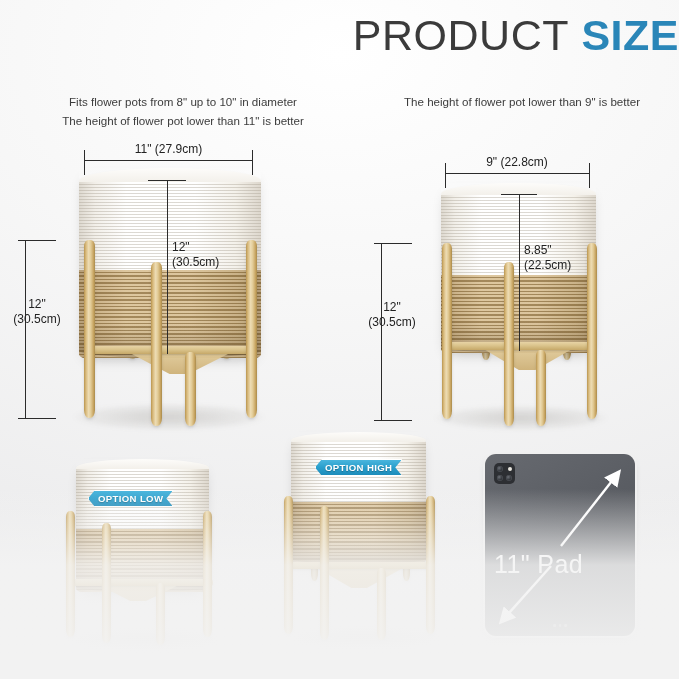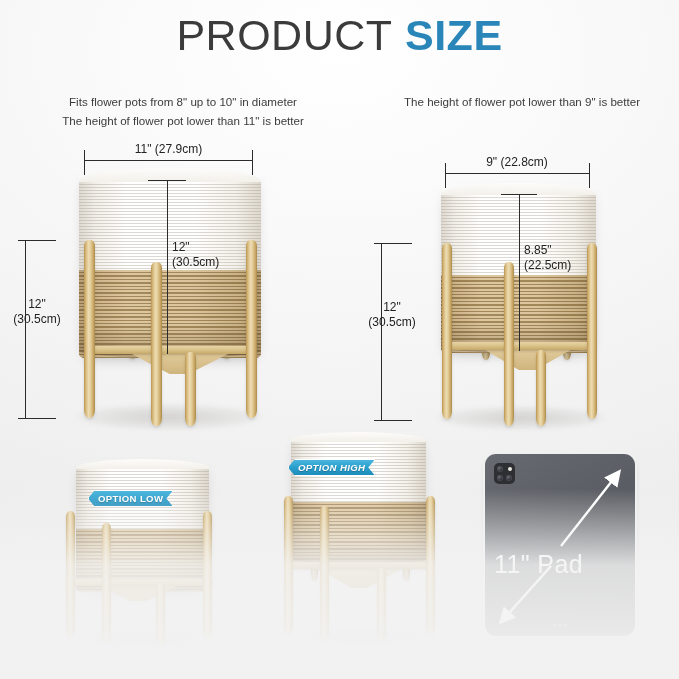--- a/index.html
+++ b/index.html
@@ -24,21 +24,21 @@
     position:absolute; left:0; right:0; bottom:0; height:190px;
     background: linear-gradient(to bottom, rgba(236,236,237,0) 0%, rgba(243,243,243,.85) 40%, #f2f2f2 100%);
     pointer-events:none;
   }
 
   
   .title {
     position: absolute;
     top: 14px;
     left: 0; right: 0;
-    text-align: center;
+    text-align: right;
     font-size: 43px;
     letter-spacing: 0.5px;
     line-height: 1;
     white-space: nowrap;
   }
   .title .t-light { color: #3b3b3b; font-weight: 300; }
   .title .t-bold  { color: #2a86b8; font-weight: 700; }
 
   
   .caption {
@@ -375,21 +375,21 @@
     <div class="leg back" style="left:128px; top:67px; width:7px; height:86px;"></div>
 
     <div class="basket" style="left:16px; top:4px; width:135px; height:132px;">
       <div class="rim" style="top:3px; height:21px; left:6px; right:6px;"></div>
       <div class="rimlip" style="top:0; height:17px;"></div>
       <div class="white" style="top:10px; height:60px;"></div>
       <div class="jute" style="top:70px; bottom:0;"></div>
       <div class="bottomshade"></div>
     </div>
 
-    <div class="ribbon" style="left:13px; top:31px;font-style:italic;">OPTION HIGH</div>
+    <div class="ribbon" style="left:40px; top:31px;">OPTION HIGH</div>
 
     <div class="crossdiag" style="left:42px; top:140px; width:86px; height:20px; clip-path:polygon(0 0,100% 0,58% 100%,40% 100%);"></div>
     <div class="crossbar" style="left:10px; top:134px; width:150px; height:7px; border-radius:3px;"></div>
 
     <div class="leg" style="left:9px; top:68px; width:9px; height:138px;"></div>
     <div class="leg" style="left:151px; top:68px; width:9px; height:138px;"></div>
     <div class="leg" style="left:45px; top:78px; width:9px; height:134px;"></div>
     <div class="leg" style="left:102px; top:140px; width:9px; height:72px;"></div>
   </div>
 

